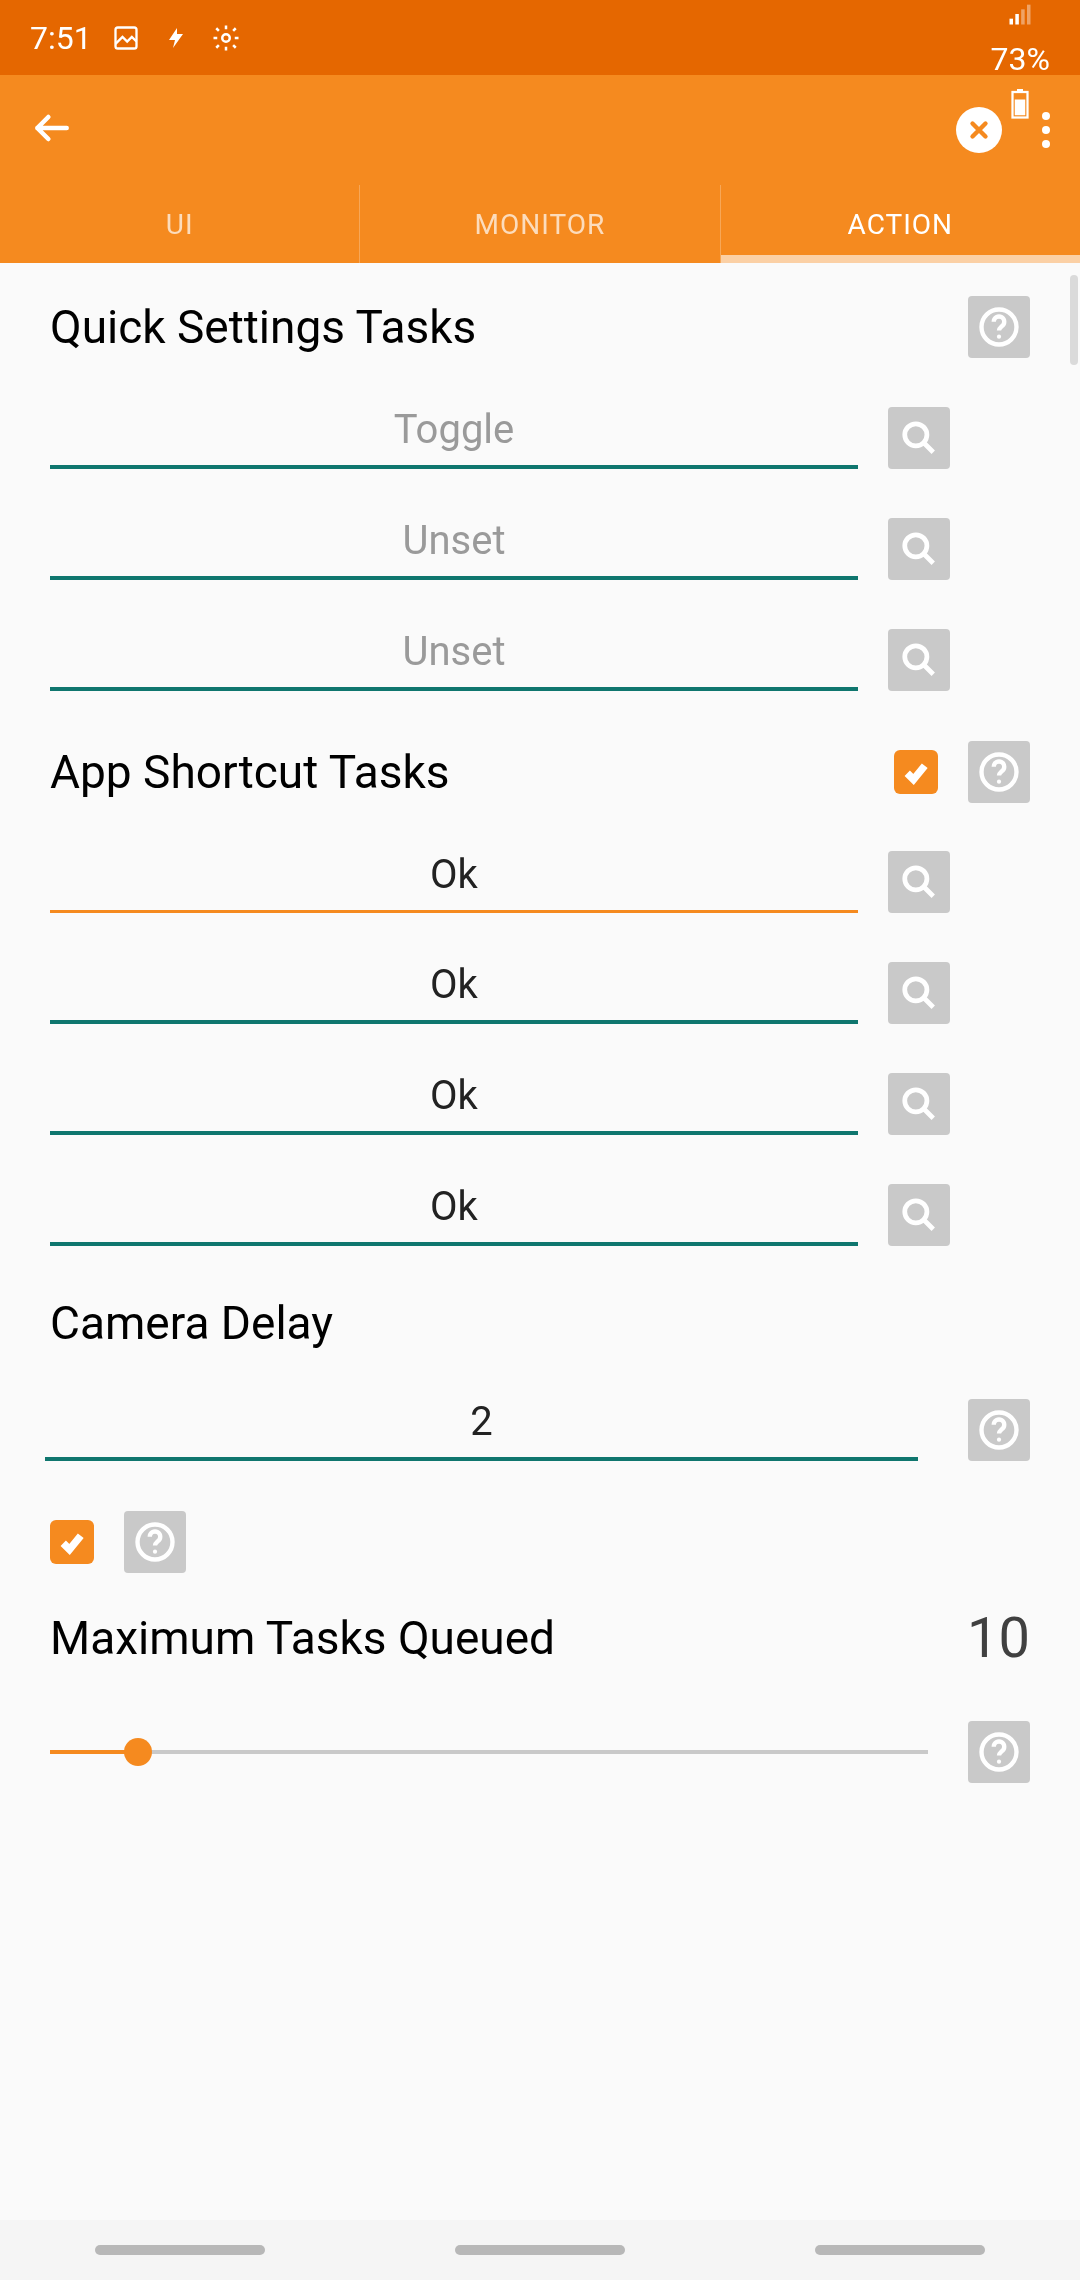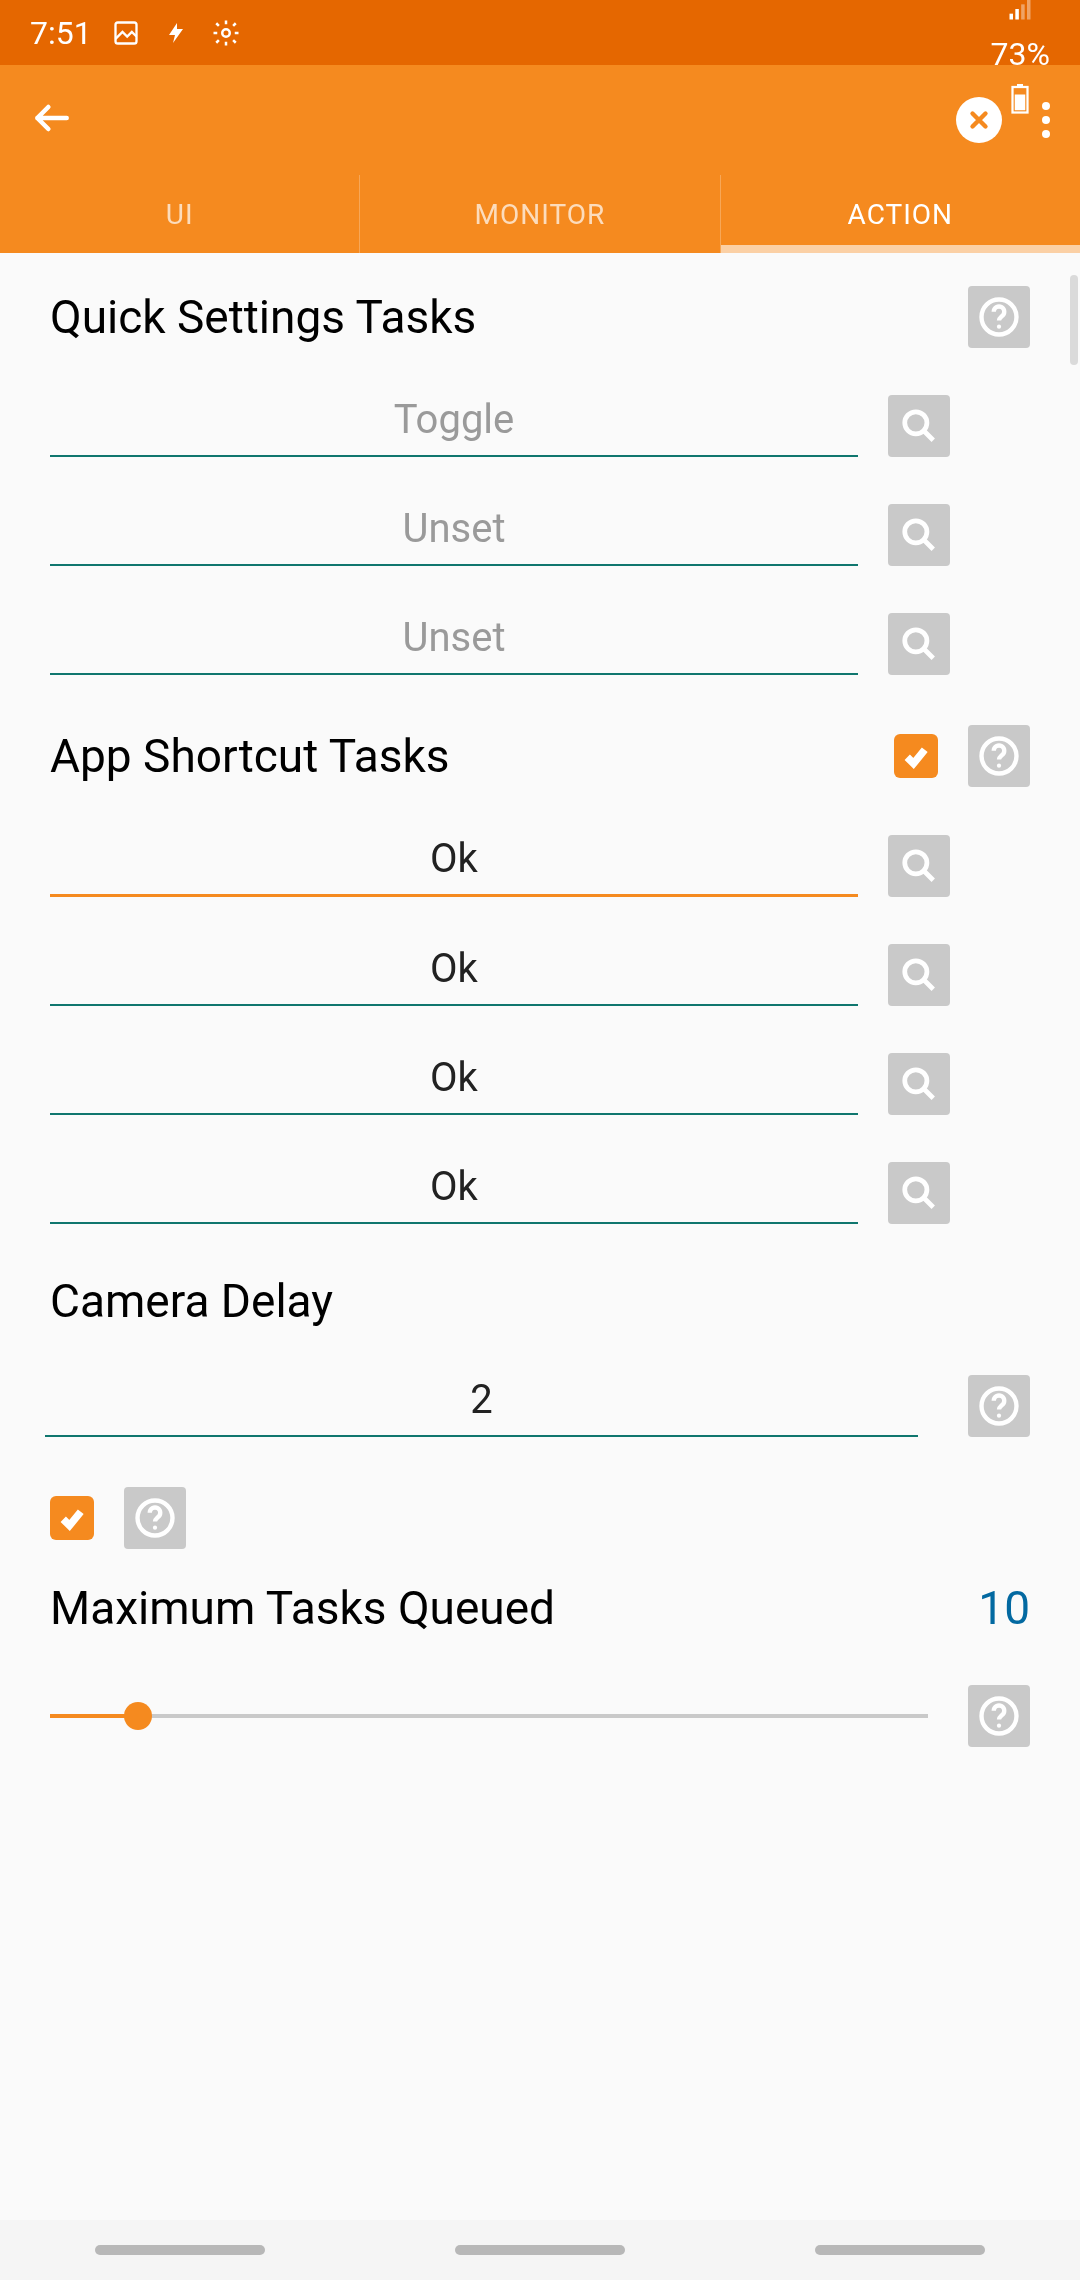--- a/index.html
+++ b/index.html
@@ -1,19 +1,19 @@
 <!DOCTYPE html>
 <html><head>
 <meta charset="utf-8">
 <style>
   * { box-sizing: border-box; margin: 0; padding: 0; }
   html, body { width: 1080px; height: 2280px; font-family: Roboto, Arial, sans-serif; background: #fafafa; overflow: hidden; }
   
   .status-bar {
-    height: 65px;
+    height: 75px;
     background: #e56700;
     display: flex;
     align-items: center;
     justify-content: space-between;
     padding: 0 30px;
     color: #fff;
     font-size: 32px;
   }
   .status-left { display: flex; align-items: center; gap: 18px; }
   .status-right { display: flex; align-items: center; gap: 10px; flex-direction: column; }
@@ -68,22 +68,22 @@
     display: flex;
     align-items: center;
     margin-top: 13px;
   }
   .section-title {
     font-size: 46px;
     color: #000;
     flex: 1;
   }
   .section-value {
-    font-size: 46px;
-    color: #0369a1;
+    font-size: 56px;
+    color: #404040;
     margin-right: 0;
   }
   
   .help-btn {
     width: 62px; height: 62px; background:#c9c9c9; border-radius:4px;
     display:flex; align-items:center; justify-content:center;
     margin-left: 20px;
   }
   .help-btn svg { stroke:#fff; fill:none; }
   
@@ -96,21 +96,21 @@
   
   .field-row {
     display: flex;
     align-items: flex-end;
     margin-top: 36px;
     gap: 30px;
   }
   .field {
     flex: 1;
     border: none;
-    border-bottom: 2px solid #0f766e;
+    border-bottom: 4px solid #0f766e;
     background: transparent;
     font-size: 40px;
     text-align: center;
     padding: 12px 0;
     color: #222;
     outline: none;
   }
   .field.placeholder { color: #9a9a9a; }
   .field.active { border-bottom: 3px solid #f58a1f; }
   .search-btn {

